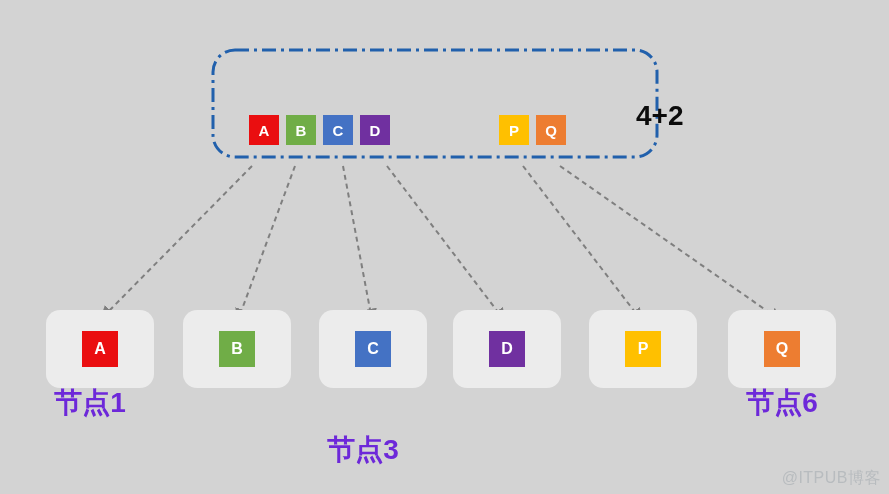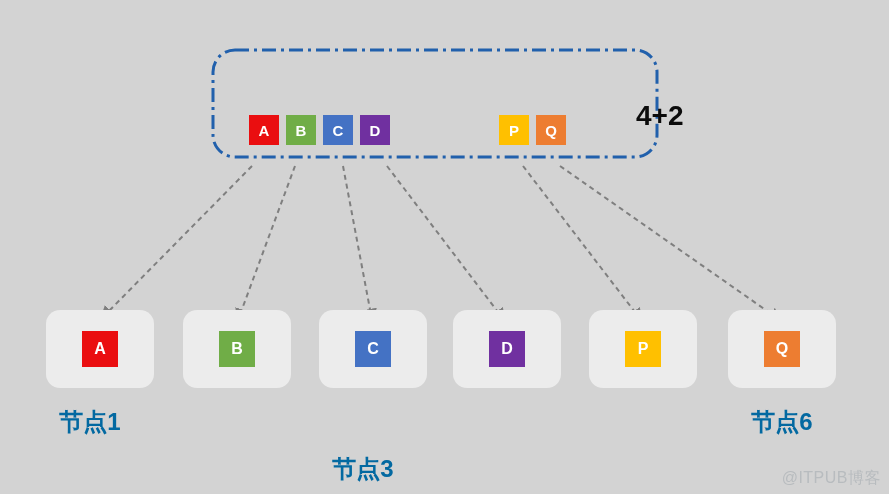--- a/index.html
+++ b/index.html
@@ -70,26 +70,26 @@
   }
 
   .node-card .block {
     width: 36px;
     height: 36px;
     font-size: 16px;
   }
 
   .node-label {
     position: absolute;
-    top: 406px;
+    top: 384px;
     width: 108px;
     text-align: center;
     font-weight: bold;
-    font-size: 24px;
-    color: #0369a1;
+    font-size: 28px;
+    color: #6d28d9;
   }
 
   .watermark {
     position: absolute;
     right: 8px;
     bottom: 5px;
     font-size: 16px;
     color: #b8bcbf;
     letter-spacing: 0.5px;
   }

